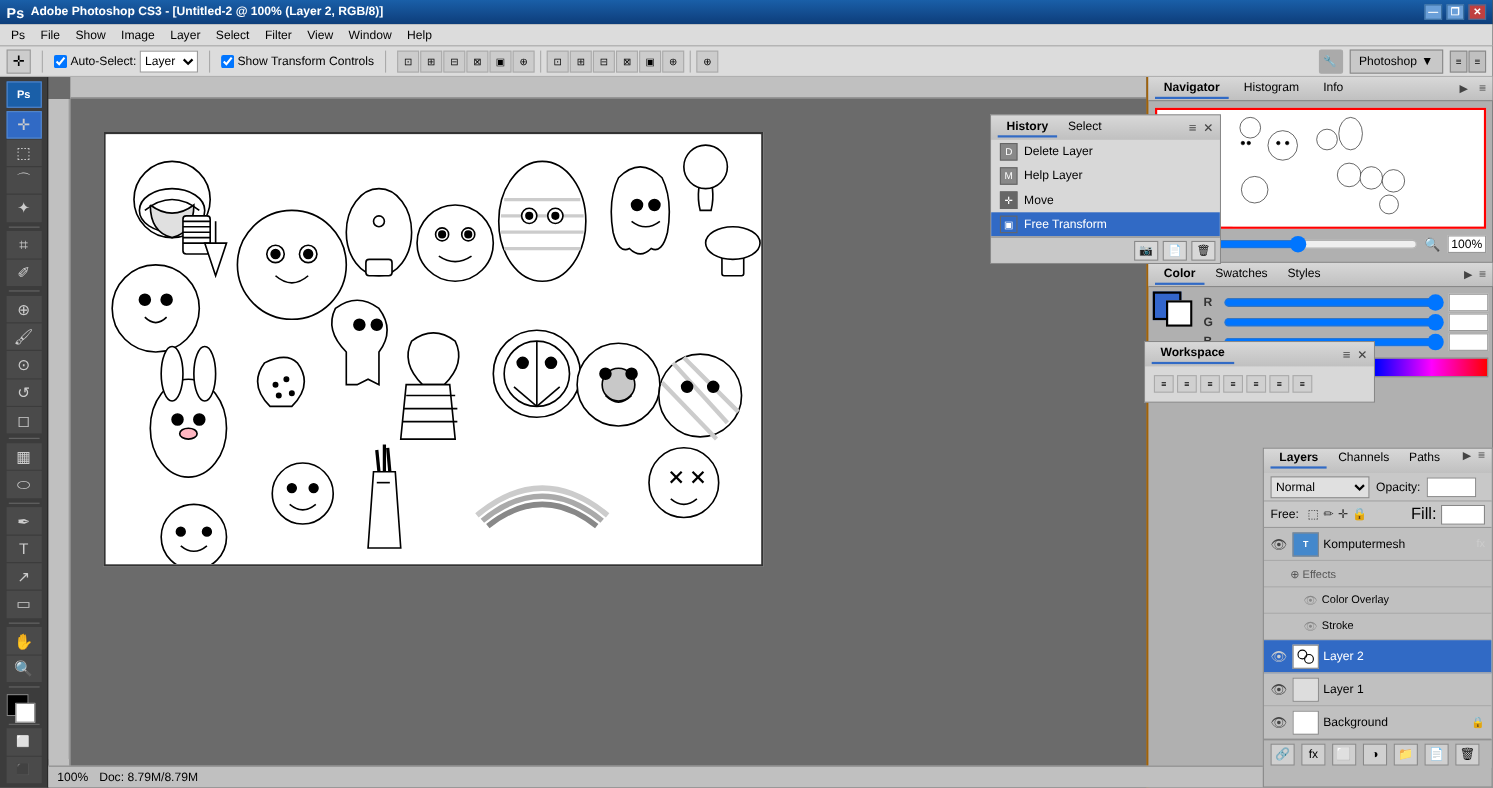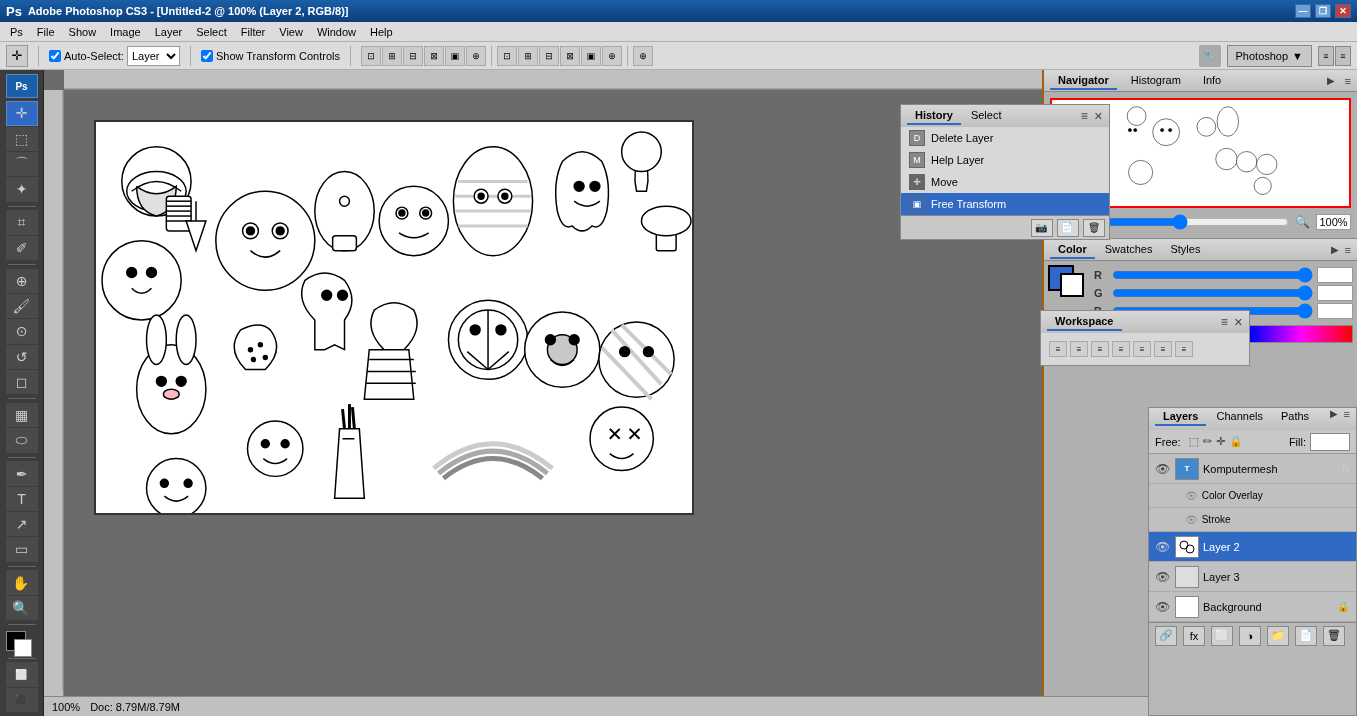--- a/index.html
+++ b/index.html
@@ -621,39 +621,52 @@
 </div>
 
 <div id="layers-panel">
   <div class="layers-header">
     <span class="panel-tab active">Layers</span>
     <span class="panel-tab">Channels</span>
     <span class="panel-tab">Paths</span>
     <span class="panel-collapse">▶</span>
     <span style="font-size:11px; cursor:pointer; color:#444; margin-left:4px;">≡</span>
   </div>
+  <div class="layers-controls">
+    <select class="layer-blend">
+      <option>Normal</option>
+      <option>Multiply</option>
+      <option>Screen</option>
+      <option>Overlay</option>
+    </select>
+    <span>Opacity:</span>
+    <input type="text" class="layer-opacity" style="width: 45px; height: 18px; border: 1px solid rgb(136, 136, 136); font-size: 11px; text-align: right; padding: 0px 2px;">
+  </div>
   <div class="layers-lock-row">
     <span style="font-size:11px; margin-right:4px;">Free:</span>
     <span class="lock-icon">⬚</span>
     <span class="lock-icon">✏</span>
     <span class="lock-icon">✛</span>
     <span class="lock-icon">🔒</span>
-    <span style="margin-left:auto; font-size:11px;">Fill:</span>
+    <span style="margin-left:auto; font-size:15px;">Fill:</span>
     <input type="text" style="width: 40px; height: 18px; border: 1px solid rgb(136, 136, 136); font-size: 11px; text-align: right; padding: 0px 2px;">
   </div>
 
   <div class="layer-list">
 
     <div class="layer-item">
       <span class="eye-icon">👁</span>
       <div class="layer-thumb" style="background:#4488cc; color:#fff; font-size:8px; font-weight:bold;">T</div>
       <span class="layer-name">Komputermesh</span>
       <span class="layer-fx">fx</span>
     </div>
 
+    <div class="layer-item sub-item">
+      <span style="font-size:10px; color:#555; margin-right:4px;">⊕ Effects</span>
+    </div>
     <div class="layer-item sub-item" style="padding-left:36px;">
       <span style="font-size:10px; color:#888;">👁</span>
       <span style="font-size:10px;">Color Overlay</span>
     </div>
     <div class="layer-item sub-item" style="padding-left:36px;">
       <span style="font-size:10px; color:#888;">👁</span>
       <span style="font-size:10px;">Stroke</span>
     </div>
 
     <div class="layer-item active">
@@ -668,21 +681,21 @@
       <span class="layer-name">Layer 2</span>
     </div>
 
     <div class="layer-item">
       <span class="eye-icon">👁</span>
       <div class="layer-thumb" style="background:#e8e8e8;">
         <svg width="22" height="20" viewBox="0 0 22 20">
             <rect width="22" height="20" fill="#ddd"></rect>
           </svg>
       </div>
-      <span class="layer-name">Layer 3</span>
+      <span class="layer-name">Layer 1</span>
     </div>
 
     <div class="layer-item">
       <span class="eye-icon">👁</span>
       <div class="layer-thumb" style="background:#fff;"></div>
       <span class="layer-name">Background</span>
       <span class="layer-lock-icon">🔒</span>
     </div>
   </div>
 

